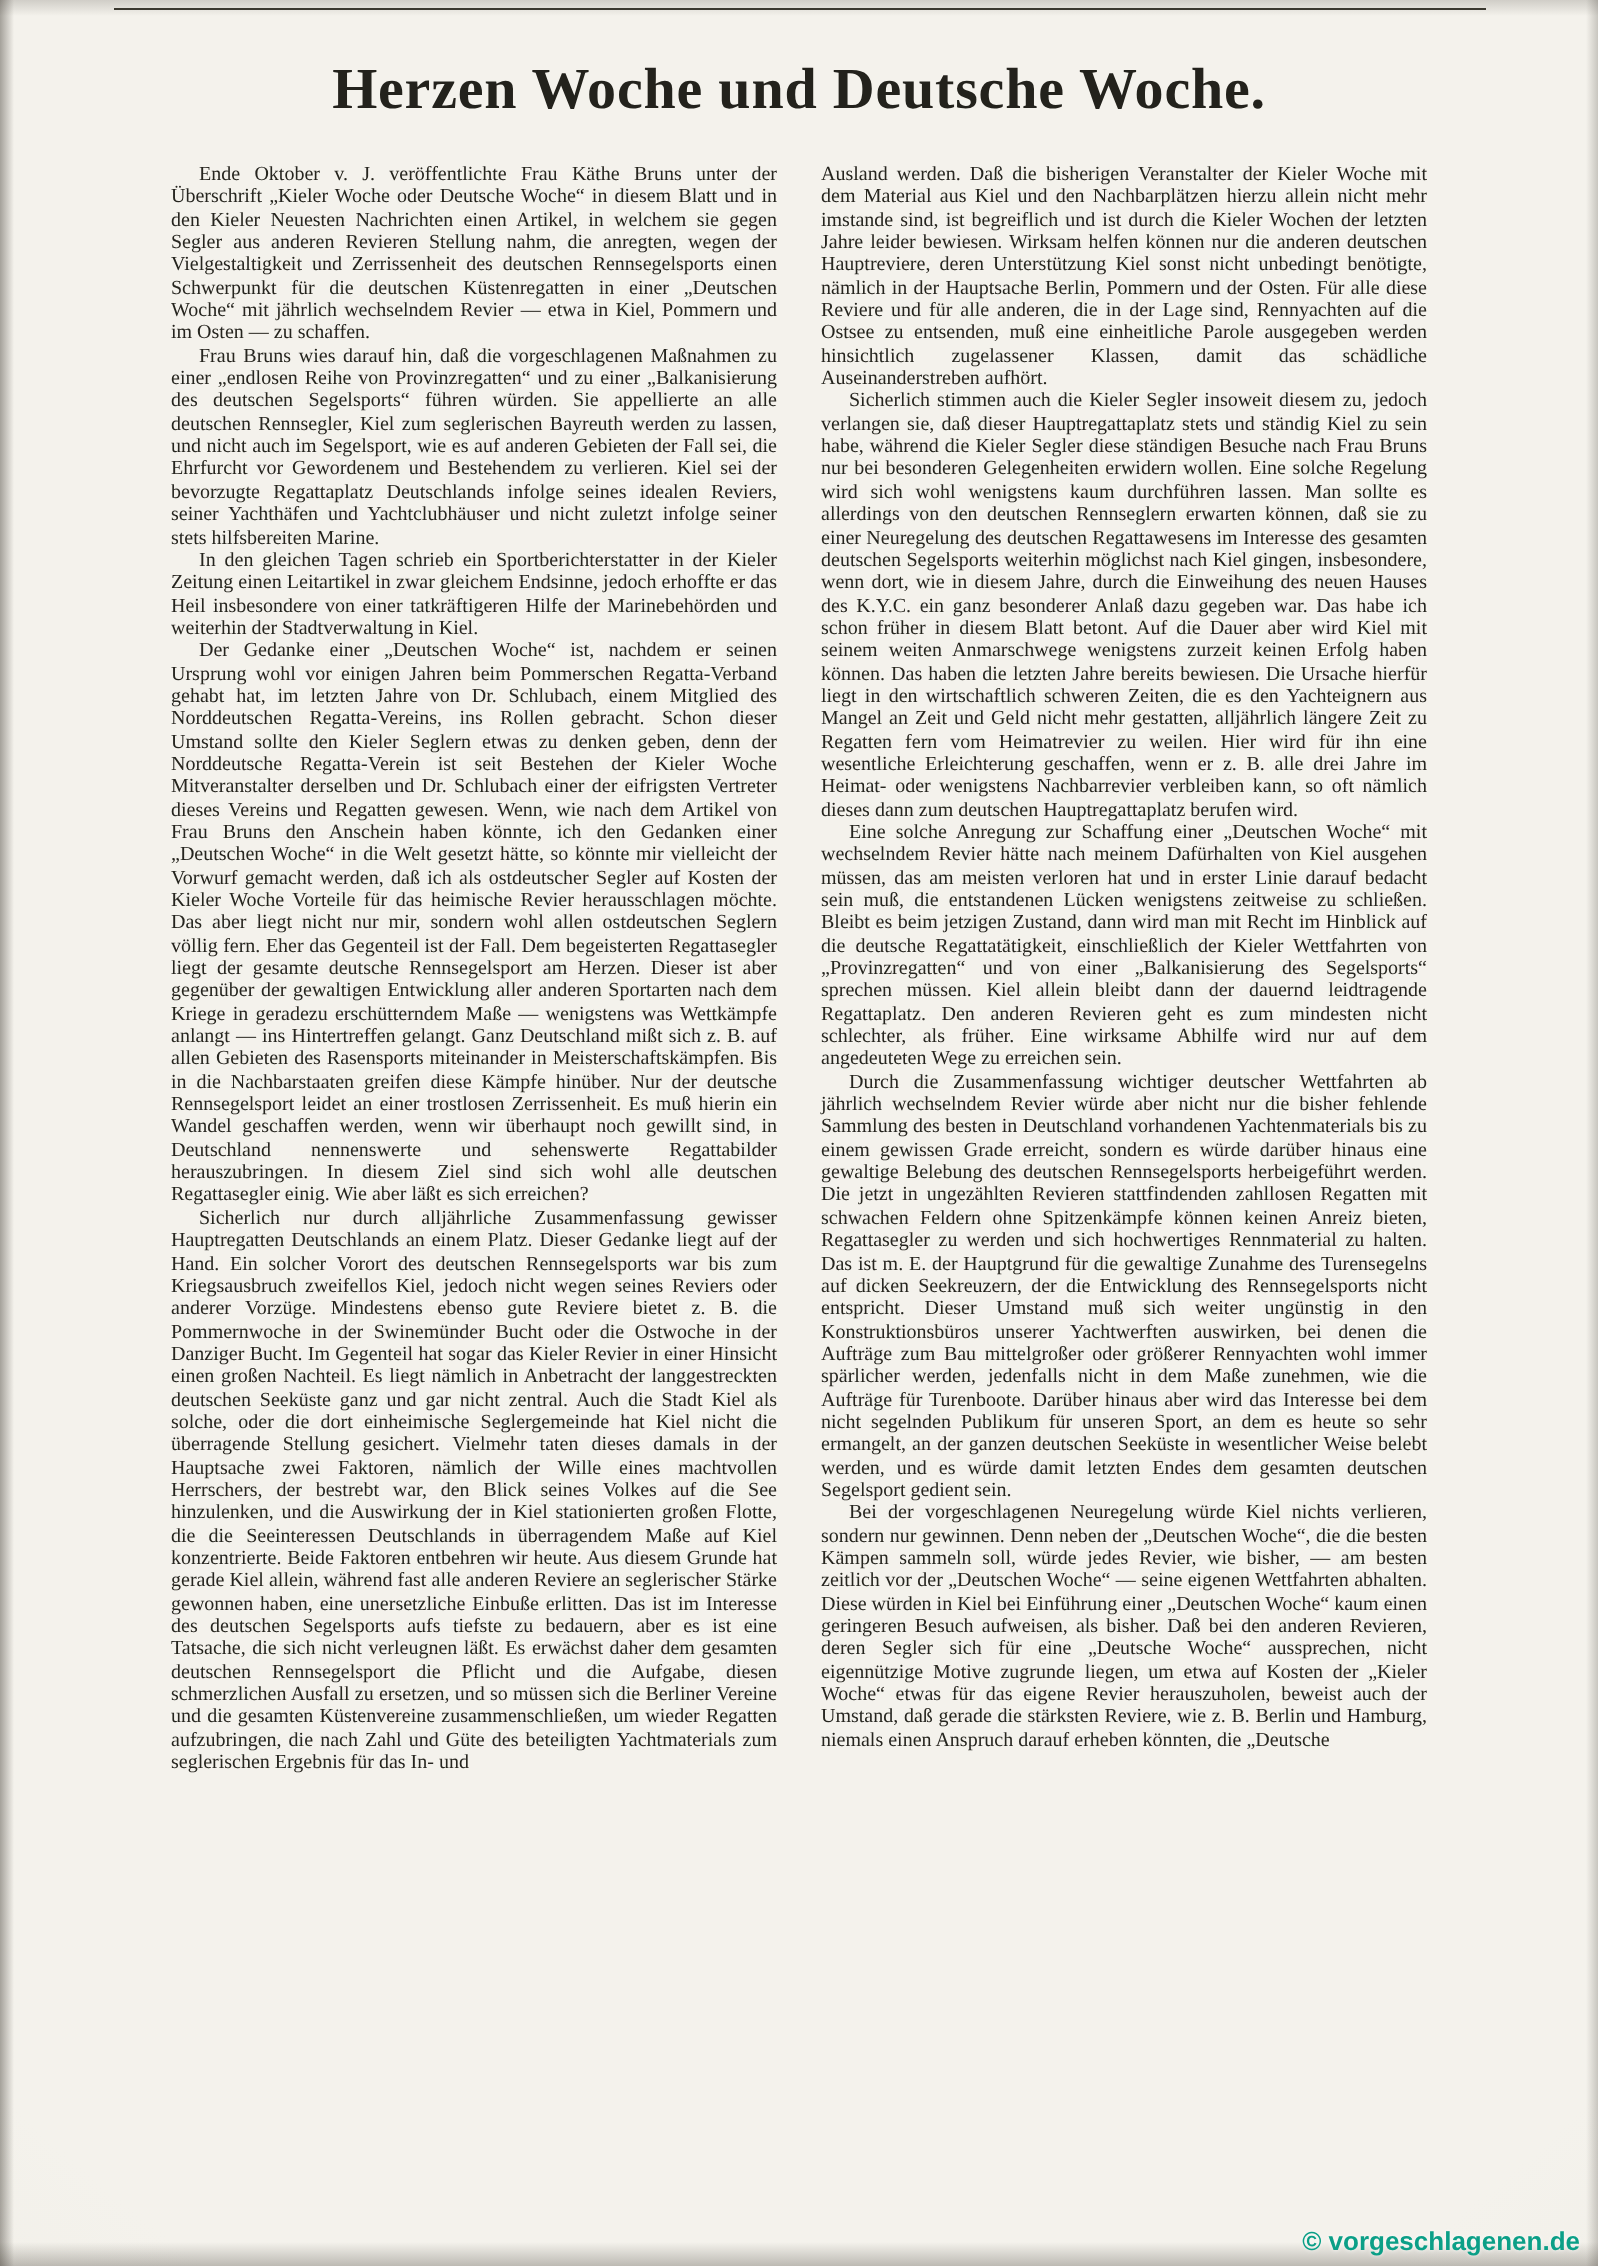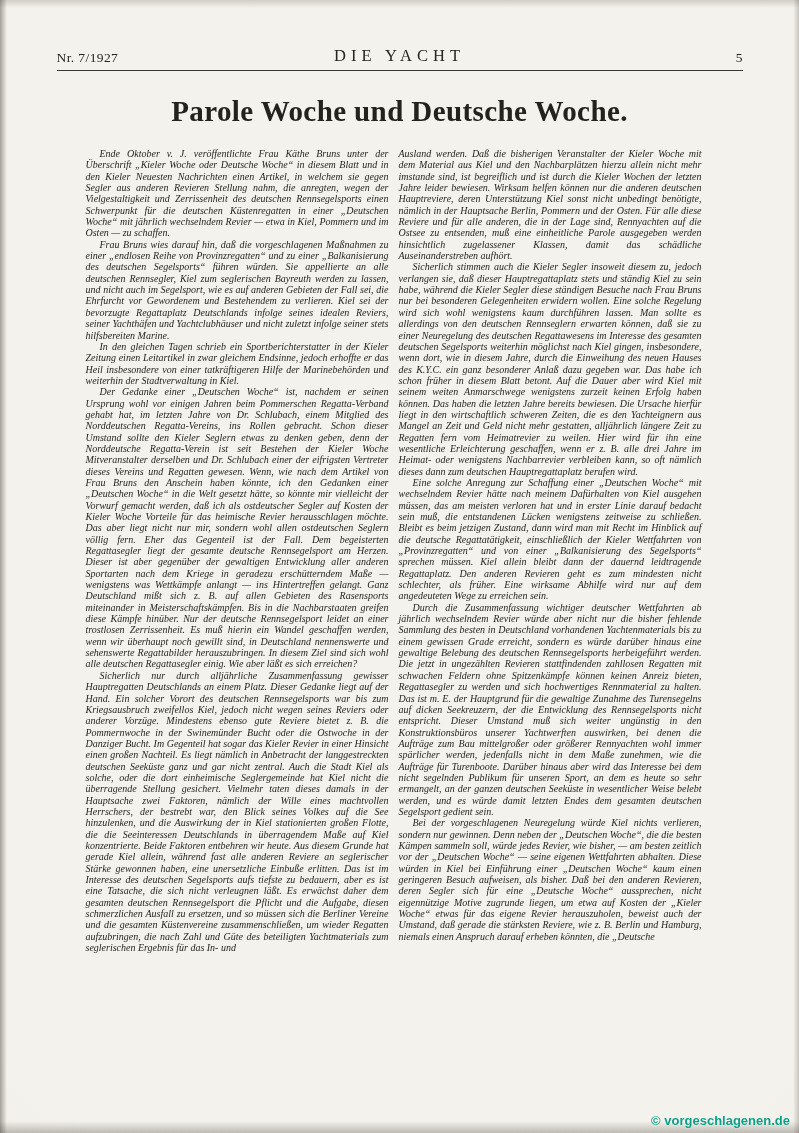--- a/index.html
+++ b/index.html
@@ -57,22 +57,21 @@
     text-align: center;
     font-size: 29px;
     font-weight: bold;
     letter-spacing: 0.4px;
     color: #23221c;
   }
   .columns {
     width: 628px;
     margin: 0 auto;
     display: flex;
-    gap: 10px;
-    font-style: italic;
+    gap: 22px;
   }
   .col {
     width: 303px;
     font-size: 10px;
     line-height: 11.35px;
     text-align: justify;
     hyphens: auto;
     -webkit-hyphens: auto;
   }
   .col p {
@@ -91,29 +90,24 @@
     font-weight: bold;
     color: #0b9f87;
     text-shadow: 0 0 2px rgba(255,255,255,0.8);
   }
 </style>
 </head>
 <body>
 
 <div class="page">
 
-  <header class="masthead">
-    <span class="issue">Nr. 7/1927</span>
-    <span class="journal">DIE YACHT</span>
-    <span class="pagenum">5</span>
-  </header>
 
   <div class="rule"></div>
 
-  <h1 class="title">Parole Woche und Deutsche Woche.</h1>
+  <h1 class="title">Herzen Woche und Deutsche Woche.</h1>
 
   <div class="columns">
     <div class="col">
       <p>Ende Oktober v. J. veröffentlichte Frau Käthe Bruns unter der Überschrift „Kieler Woche oder Deutsche Woche“ in diesem Blatt und in den Kieler Neuesten Nachrichten einen Artikel, in welchem sie gegen Segler aus anderen Revieren Stellung nahm, die anregten, wegen der Vielgestaltigkeit und Zerrissenheit des deutschen Rennsegelsports einen Schwerpunkt für die deutschen Küstenregatten in einer „Deutschen Woche“ mit jährlich wechselndem Revier — etwa in Kiel, Pommern und im Osten — zu schaffen.</p>
       <p>Frau Bruns wies darauf hin, daß die vorgeschlagenen Maßnahmen zu einer „endlosen Reihe von Provinzregatten“ und zu einer „Balkanisierung des deutschen Segelsports“ führen würden. Sie appellierte an alle deutschen Rennsegler, Kiel zum seglerischen Bayreuth werden zu lassen, und nicht auch im Segelsport, wie es auf anderen Gebieten der Fall sei, die Ehrfurcht vor Gewordenem und Bestehendem zu verlieren. Kiel sei der bevorzugte Regattaplatz Deutschlands infolge seines idealen Reviers, seiner Yachthäfen und Yachtclubhäuser und nicht zuletzt infolge seiner stets hilfsbereiten Marine.</p>
       <p>In den gleichen Tagen schrieb ein Sportberichterstatter in der Kieler Zeitung einen Leitartikel in zwar gleichem Endsinne, jedoch erhoffte er das Heil insbesondere von einer tatkräftigeren Hilfe der Marinebehörden und weiterhin der Stadtverwaltung in Kiel.</p>
       <p>Der Gedanke einer „Deutschen Woche“ ist, nachdem er seinen Ursprung wohl vor einigen Jahren beim Pommerschen Regatta-Verband gehabt hat, im letzten Jahre von Dr. Schlubach, einem Mitglied des Norddeutschen Regatta-Vereins, ins Rollen gebracht. Schon dieser Umstand sollte den Kieler Seglern etwas zu denken geben, denn der Norddeutsche Regatta-Verein ist seit Bestehen der Kieler Woche Mitveranstalter derselben und Dr. Schlubach einer der eifrigsten Vertreter dieses Vereins und Regatten gewesen. Wenn, wie nach dem Artikel von Frau Bruns den Anschein haben könnte, ich den Gedanken einer „Deutschen Woche“ in die Welt gesetzt hätte, so könnte mir vielleicht der Vorwurf gemacht werden, daß ich als ostdeutscher Segler auf Kosten der Kieler Woche Vorteile für das heimische Revier herausschlagen möchte. Das aber liegt nicht nur mir, sondern wohl allen ostdeutschen Seglern völlig fern. Eher das Gegenteil ist der Fall. Dem begeisterten Regattasegler liegt der gesamte deutsche Rennsegelsport am Herzen. Dieser ist aber gegenüber der gewaltigen Entwicklung aller anderen Sportarten nach dem Kriege in geradezu erschütterndem Maße — wenigstens was Wettkämpfe anlangt — ins Hintertreffen gelangt. Ganz Deutschland mißt sich z. B. auf allen Gebieten des Rasensports miteinander in Meisterschaftskämpfen. Bis in die Nachbarstaaten greifen diese Kämpfe hinüber. Nur der deutsche Rennsegelsport leidet an einer trostlosen Zerrissenheit. Es muß hierin ein Wandel geschaffen werden, wenn wir überhaupt noch gewillt sind, in Deutschland nennenswerte und sehenswerte Regattabilder herauszubringen. In diesem Ziel sind sich wohl alle deutschen Regattasegler einig. Wie aber läßt es sich erreichen?</p>
       <p>Sicherlich nur durch alljährliche Zusammenfassung gewisser Hauptregatten Deutschlands an einem Platz. Dieser Gedanke liegt auf der Hand. Ein solcher Vorort des deutschen Rennsegelsports war bis zum Kriegsausbruch zweifellos Kiel, jedoch nicht wegen seines Reviers oder anderer Vorzüge. Mindestens ebenso gute Reviere bietet z. B. die Pommernwoche in der Swinemünder Bucht oder die Ostwoche in der Danziger Bucht. Im Gegenteil hat sogar das Kieler Revier in einer Hinsicht einen großen Nachteil. Es liegt nämlich in Anbetracht der langgestreckten deutschen Seeküste ganz und gar nicht zentral. Auch die Stadt Kiel als solche, oder die dort einheimische Seglergemeinde hat Kiel nicht die überragende Stellung gesichert. Vielmehr taten dieses damals in der Hauptsache zwei Faktoren, nämlich der Wille eines machtvollen Herrschers, der bestrebt war, den Blick seines Volkes auf die See hinzulenken, und die Auswirkung der in Kiel stationierten großen Flotte, die die Seeinteressen Deutschlands in überragendem Maße auf Kiel konzentrierte. Beide Faktoren entbehren wir heute. Aus diesem Grunde hat gerade Kiel allein, während fast alle anderen Reviere an seglerischer Stärke gewonnen haben, eine unersetzliche Einbuße erlitten. Das ist im Interesse des deutschen Segelsports aufs tiefste zu bedauern, aber es ist eine Tatsache, die sich nicht verleugnen läßt. Es erwächst daher dem gesamten deutschen Rennsegelsport die Pflicht und die Aufgabe, diesen schmerzlichen Ausfall zu ersetzen, und so müssen sich die Berliner Vereine und die gesamten Küstenvereine zusammenschließen, um wieder Regatten aufzubringen, die nach Zahl und Güte des beteiligten Yachtmaterials zum seglerischen Ergebnis für das In- und</p>
     </div>
     <div class="col">

